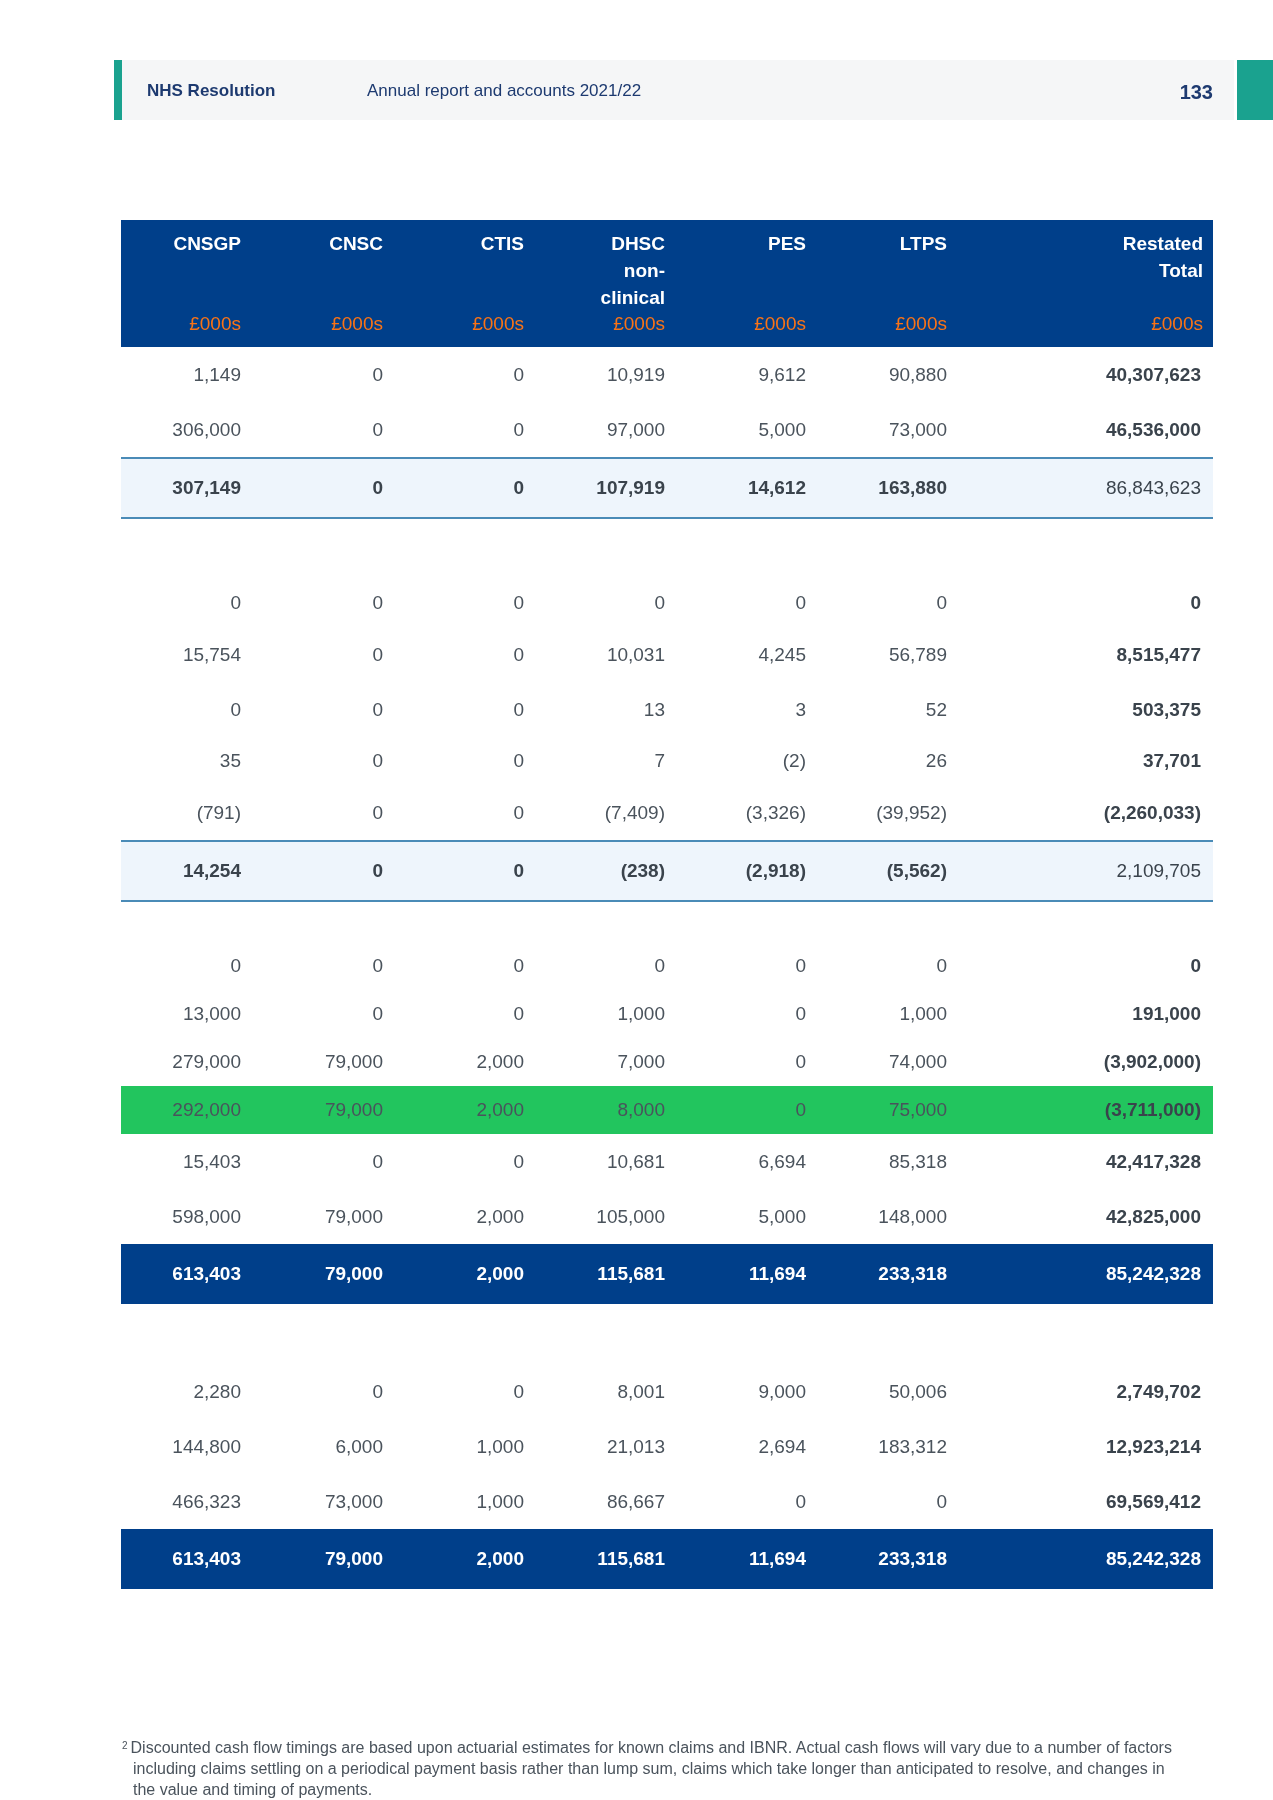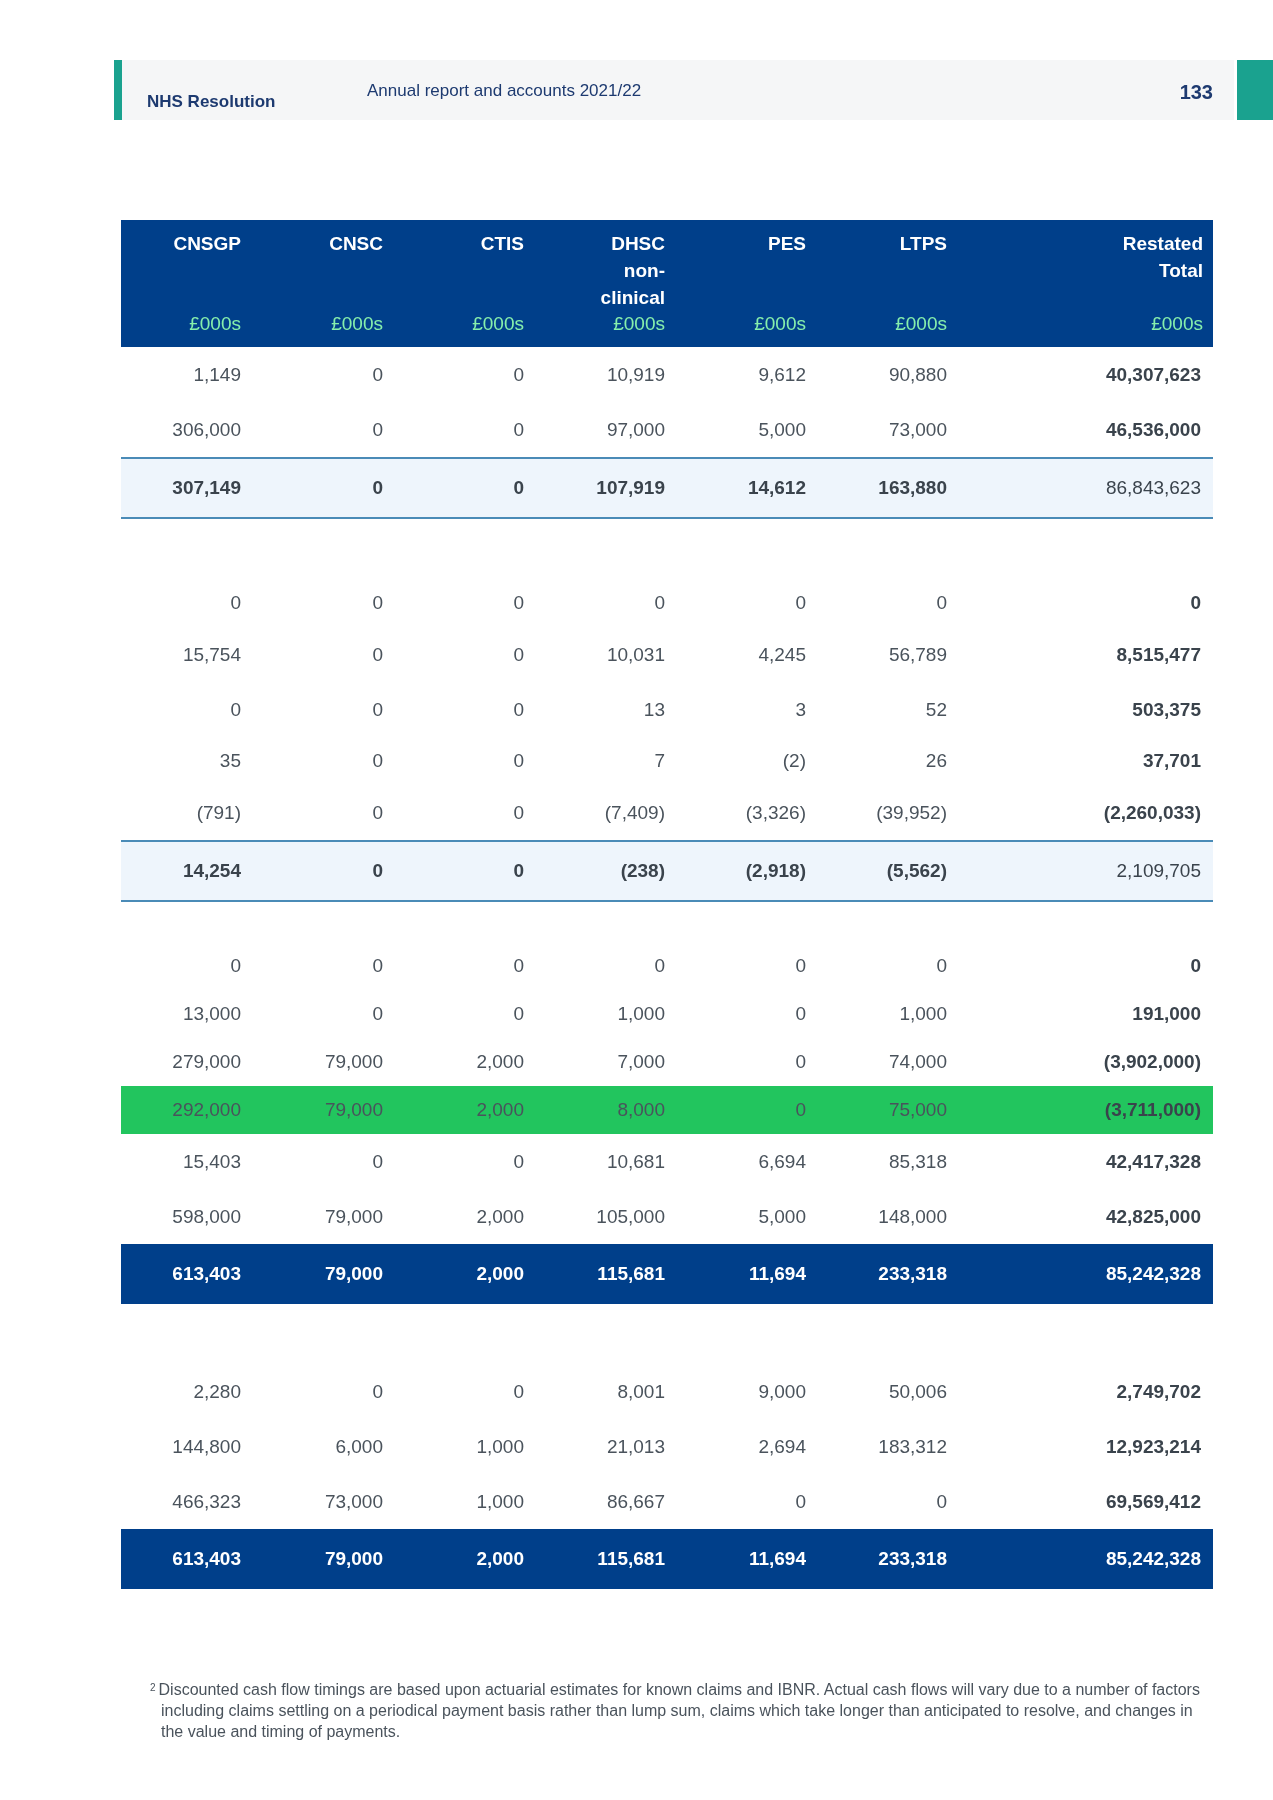--- a/index.html
+++ b/index.html
@@ -35,21 +35,21 @@
     position: absolute;
     left: 1237px;
     top: 60px;
     width: 36px;
     height: 60px;
     background: #1aa28f;
   }
   .org-name {
     position: absolute;
     left: 147px;
-    top: 92px;
+    top: 81px;
     font-size: 17px;
     font-weight: bold;
     color: #1d3a70;
   }
   .report-title {
     position: absolute;
     left: 367px;
     top: 81px;
     font-size: 17px;
     color: #1d3a70;
@@ -90,21 +90,21 @@
     height: 117px;
     position: relative;
     font-size: 19px;
     line-height: 27px;
   }
   thead th .unit {
     position: absolute;
     right: 10px;
     bottom: 10px;
     font-weight: normal;
-    color: #86efac;
+    color: #f97316;
   }
   thead th .lbl {
     display: block;
   }
 
   tbody td {
     text-align: right;
     padding: 0 10px 0 0;
     color: #4a535c;
     white-space: nowrap;
@@ -135,26 +135,25 @@
     font-weight: bold;
     height: 60px;
   }
   tr.grand td.total-col { color: #ffffff; }
   tr.spacer td { height: 40px; background: transparent; border: none; }
   tr.spacer-lg td { height: 60px; }
 
   .footnote {
     position: absolute;
     left: 122px;
-    top: 1679px;
+    top: 1737px;
     width: 1050px;
     font-size: 16px;
     line-height: 21px;
     color: #4a535c;
-    margin-left: 28px;
   }
   .footnote sup {
     font-size: 10px;
     vertical-align: top;
     position: relative;
     top: -2px;
     margin-right: 3px;
   }
   .footnote .fn-body {
     display: inline;

